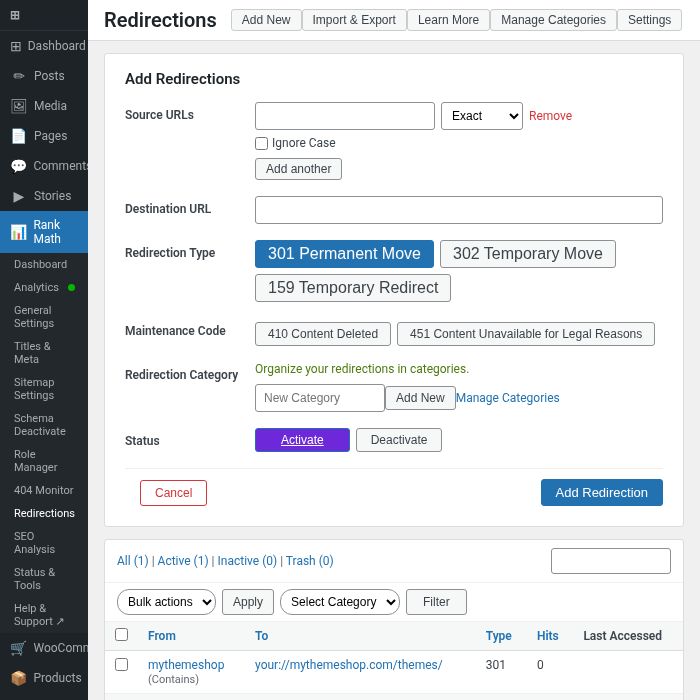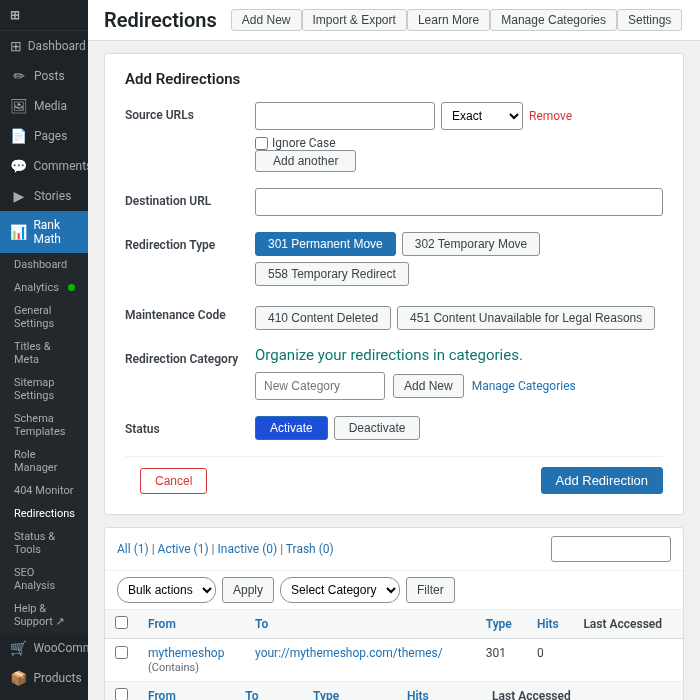--- a/index.html
+++ b/index.html
@@ -35,59 +35,59 @@
     .form-row { display: flex; align-items: flex-start; margin-bottom: 16px; }
     .form-label { width: 130px; padding-top: 6px; font-size: 12px; font-weight: 600; color: #3c434a; flex-shrink: 0; }
     .form-field { flex: 1; }
 
     
     .url-input-row { display: flex; align-items: center; gap: 6px; }
     .url-input { border: 1px solid #8c8f94; border-radius: 3px; padding: 4px 8px; font-size: 12px; width: 180px; height: 28px; }
     .url-select { border: 1px solid #8c8f94; border-radius: 3px; padding: 3px 6px; font-size: 12px; height: 28px; background: #fff; }
     .remove-link { color: #d63638; font-size: 12px; cursor: pointer; text-decoration: none; }
     .ignore-case { display: flex; align-items: center; gap: 4px; margin-top: 6px; font-size: 12px; color: #3c434a; }
-    .add-another-btn { border: 1px solid #8c8f94; background: #f6f7f7; color: #3c434a; padding: 3px 17px; border-radius: 3px; cursor: pointer; font-size: 12px; text-align: right; }
+    .add-another-btn { margin-top: 8px; border: 1px solid #8c8f94; background: #f6f7f7; color: #3c434a; padding: 3px 10px; border-radius: 3px; cursor: pointer; font-size: 12px; text-align: right; }
 
     .dest-input { border: 1px solid #8c8f94; border-radius: 3px; padding: 4px 8px; font-size: 12px; width: 100%; height: 28px; }
 
     
     .btn-group { display: flex; gap: 6px; flex-wrap: wrap; }
-    .redir-btn { border: 1px solid #8c8f94; background: #f6f7f7; color: #3c434a; padding: 4px 12px; border-radius: 3px; cursor: pointer; font-size: 12px; }
+    .redir-btn { border: 1px solid #8c8f94; background: #f6f7f7; color: #3c434a; padding: 4px 12px; border-radius: 3px; cursor: pointer; font-size: 16px; }
     .redir-btn.active { background: #2271b1; color: #fff; border-color: #2271b1; }
 
     .maint-group { display: flex; gap: 6px; flex-wrap: wrap; margin-top: 4px; }
     .maint-btn { border: 1px solid #8c8f94; background: #f6f7f7; color: #3c434a; padding: 4px 12px; border-radius: 3px; cursor: pointer; font-size: 12px; }
 
     
-    .category-desc { font-size: 15px; color: #0f766e; margin-bottom: 8px; }
-    .category-row { display: flex; align-items: center; gap: 8px; }
+    .category-desc { font-size: 12px; color: #4d7c0f; margin-bottom: 8px; }
+    .category-row { display: flex; align-items: center; gap: 0; }
     .cat-input { border: 1px solid #8c8f94; border-radius: 3px; padding: 4px 8px; font-size: 12px; width: 130px; height: 28px; }
     .add-new-btn { border: 1px solid #8c8f94; background: #f6f7f7; color: #3c434a; padding: 4px 10px; border-radius: 3px; cursor: pointer; font-size: 12px; }
     .manage-link { color: #2271b1; font-size: 12px; cursor: pointer; text-decoration: none; }
 
     
     .status-group { display: flex; gap: 6px; }
-    .activate-btn { background: #1d4ed8; color: #fff; border: 1px solid #2271b1; padding: 4px 14px; border-radius: 3px; cursor: pointer; font-size: 12px; }
+    .activate-btn { background: #6d28d9; color: #fff; border: 1px solid #2271b1; padding: 4px 25px; border-radius: 3px; cursor: pointer; font-size: 12px; text-decoration: underline; }
     .deactivate-btn { background: #f6f7f7; color: #3c434a; border: 1px solid #8c8f94; padding: 4px 14px; border-radius: 3px; cursor: pointer; font-size: 12px; }
 
     
     .action-row { display: flex; justify-content: space-between; align-items: center; padding: 10px 0 4px 15px; border-top: 1px solid #f0f0f0; margin-top: 4px; }
     .cancel-btn { border: 1px solid #d63638; color: #d63638; background: #fff; padding: 5px 14px; border-radius: 3px; cursor: pointer; font-size: 12px; }
     .add-redir-btn { background: #2271b1; color: #fff; border: 1px solid #2271b1; padding: 5px 14px; border-radius: 3px; cursor: pointer; font-size: 13px; font-weight: 400; margin-left: 37px; }
 
     
     .table-section { background: #fff; border: 1px solid #dcdcde; border-radius: 3px; margin-bottom: 12px; }
     .filter-bar { padding: 8px 12px; border-bottom: 1px solid #f0f0f0; display: flex; align-items: center; gap: 6px; font-size: 12px; }
     .filter-bar a { color: #2271b1; text-decoration: none; cursor: pointer; }
     .filter-bar .sep { color: #646970; }
 
     .bulk-bar { padding: 6px 12px; display: flex; align-items: center; gap: 6px; border-bottom: 1px solid #f0f0f0; }
     .bulk-select { border: 1px solid #8c8f94; border-radius: 12px; padding: 3px 6px; font-size: 12px; height: 26px; background: #fff; }
     .apply-btn { border: 1px solid #8c8f94; background: #f6f7f7; color: #3c434a; padding: 3px 10px; border-radius: 3px; cursor: pointer; font-size: 12px; height: 26px; }
-    .filter-btn { border: 1px solid #8c8f94; background: #f6f7f7; color: #3c434a; padding: 3px 10px; border-radius: 3px; cursor: pointer; font-size: 12px; height: 26px; }
+    .filter-btn { border: 1px solid #8c8f94; background: #f6f7f7; color: #3c434a; padding: 3px 16px; border-radius: 3px; cursor: pointer; font-size: 12px; height: 26px; }
     .search-box { margin-left: auto; border: 1px solid #8c8f94; border-radius: 3px; padding: 3px 8px; font-size: 12px; height: 26px; width: 120px; }
 
     table { width: 100%; border-collapse: collapse; }
     th { background: #f6f7f7; padding: 6px 10px; text-align: left; font-size: 12px; font-weight: 600; color: #2271b1; border-bottom: 1px solid #dcdcde; cursor: pointer; }
     th.black { color: #3c434a; cursor: default; }
     td { padding: 7px 10px; font-size: 12px; border-bottom: 1px solid #f0f0f0; color: #3c434a; vertical-align: top; }
     td a { color: #2271b1; text-decoration: none; }
     td .small { font-size: 11px; color: #646970; margin-top: 31px; }
     .cb-col { width: 24px; }
   </style>
@@ -138,36 +138,36 @@
         <div class="sidebar-item">
           <span>General Settings</span>
         </div>
         <div class="sidebar-item">
           <span>Titles &amp; Meta</span>
         </div>
         <div class="sidebar-item">
           <span>Sitemap Settings</span>
         </div>
         <div class="sidebar-item">
-          <span>Schema Templates</span>
+          <span>Schema Deactivate</span>
         </div>
         <div class="sidebar-item">
           <span>Role Manager</span>
         </div>
         <div class="sidebar-item">
           <span>404 Monitor</span>
         </div>
         <div class="sidebar-item active-sub">
           <span>Redirections</span>
         </div>
         <div class="sidebar-item">
+          <span>SEO Analysis</span>
+        </div>
+        <div class="sidebar-item">
           <span>Status &amp; Tools</span>
-        </div>
-        <div class="sidebar-item">
-          <span>SEO Analysis</span>
         </div>
         <div class="sidebar-item">
           <span>Help &amp; Support ↗</span>
         </div>
       </div>
       <div class="sidebar-item">
         <span class="icon">🛒</span>
         <span>WooCommerce</span>
       </div>
       <div class="sidebar-item">
@@ -216,21 +216,21 @@
           <input type="text" class="dest-input" style="">
         </div>
       </div>
 
       <div class="form-row">
         <div class="form-label">Redirection Type</div>
         <div class="form-field">
           <div class="btn-group" id="redir-buttons">
               <button class="redir-btn active">301 Permanent Move</button>
               <button class="redir-btn">302 Temporary Move</button>
-              <button class="redir-btn">558 Temporary Redirect</button>
+              <button class="redir-btn">159 Temporary Redirect</button>
             </div>
         </div>
       </div>
 
       <div class="form-row">
         <div class="form-label">Maintenance Code</div>
         <div class="form-field">
           <div class="maint-group" id="maint-buttons">
               <button class="maint-btn">410 Content Deleted</button>
               <button class="maint-btn">451 Content Unavailable for Legal Reasons</button>

